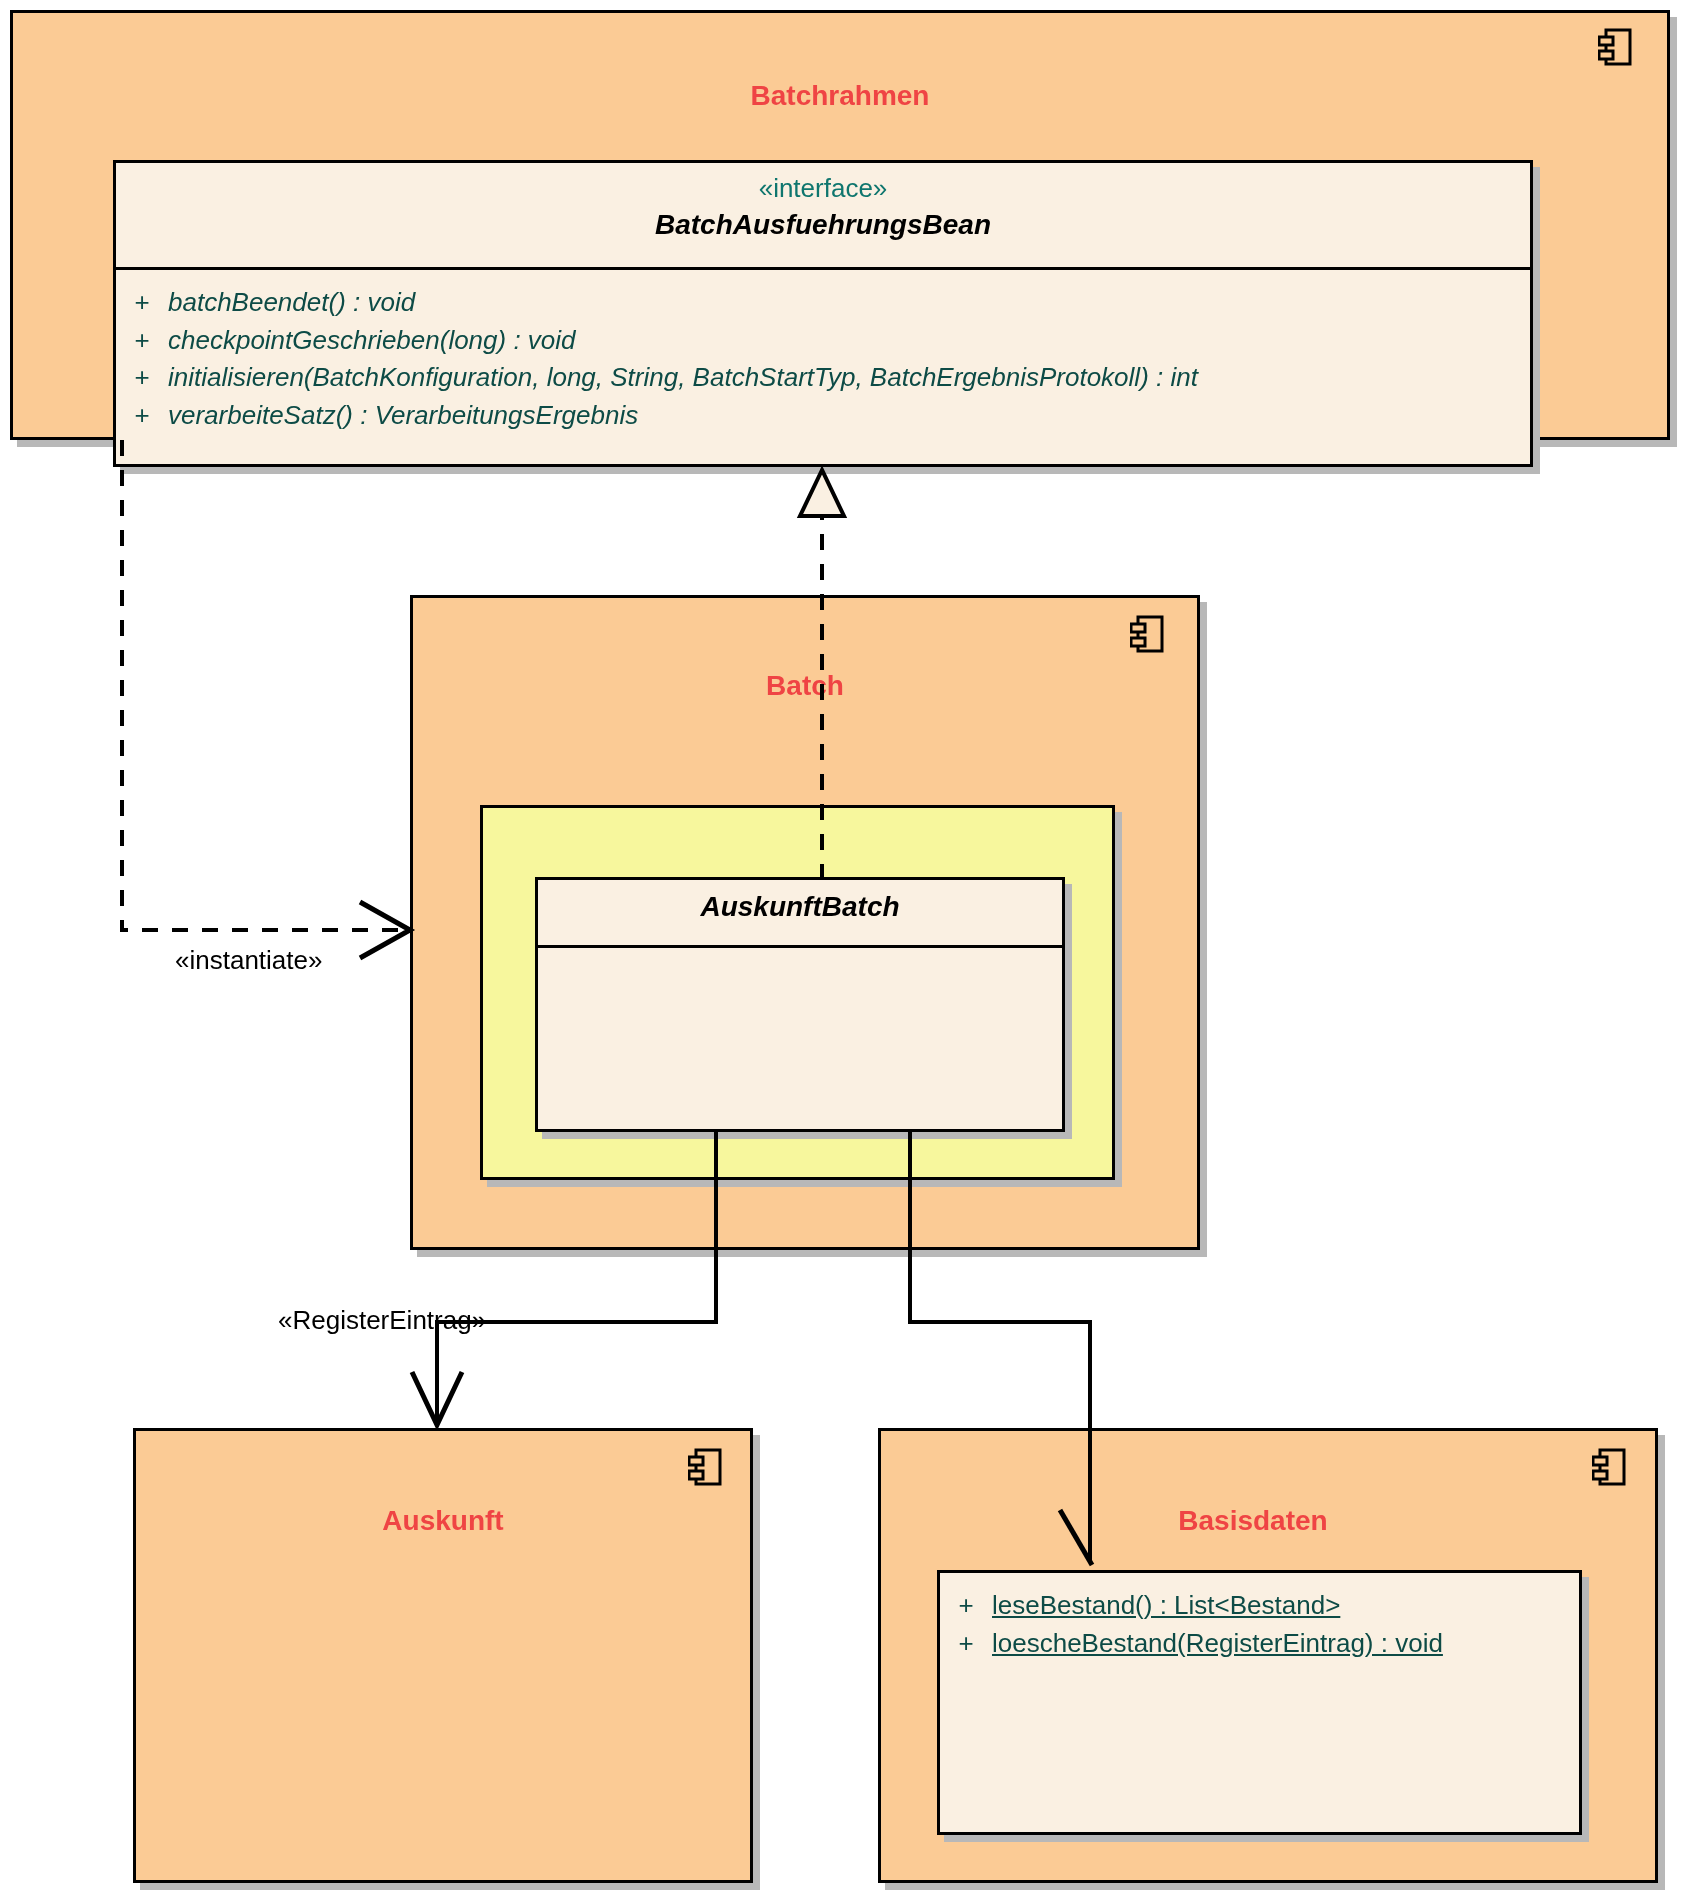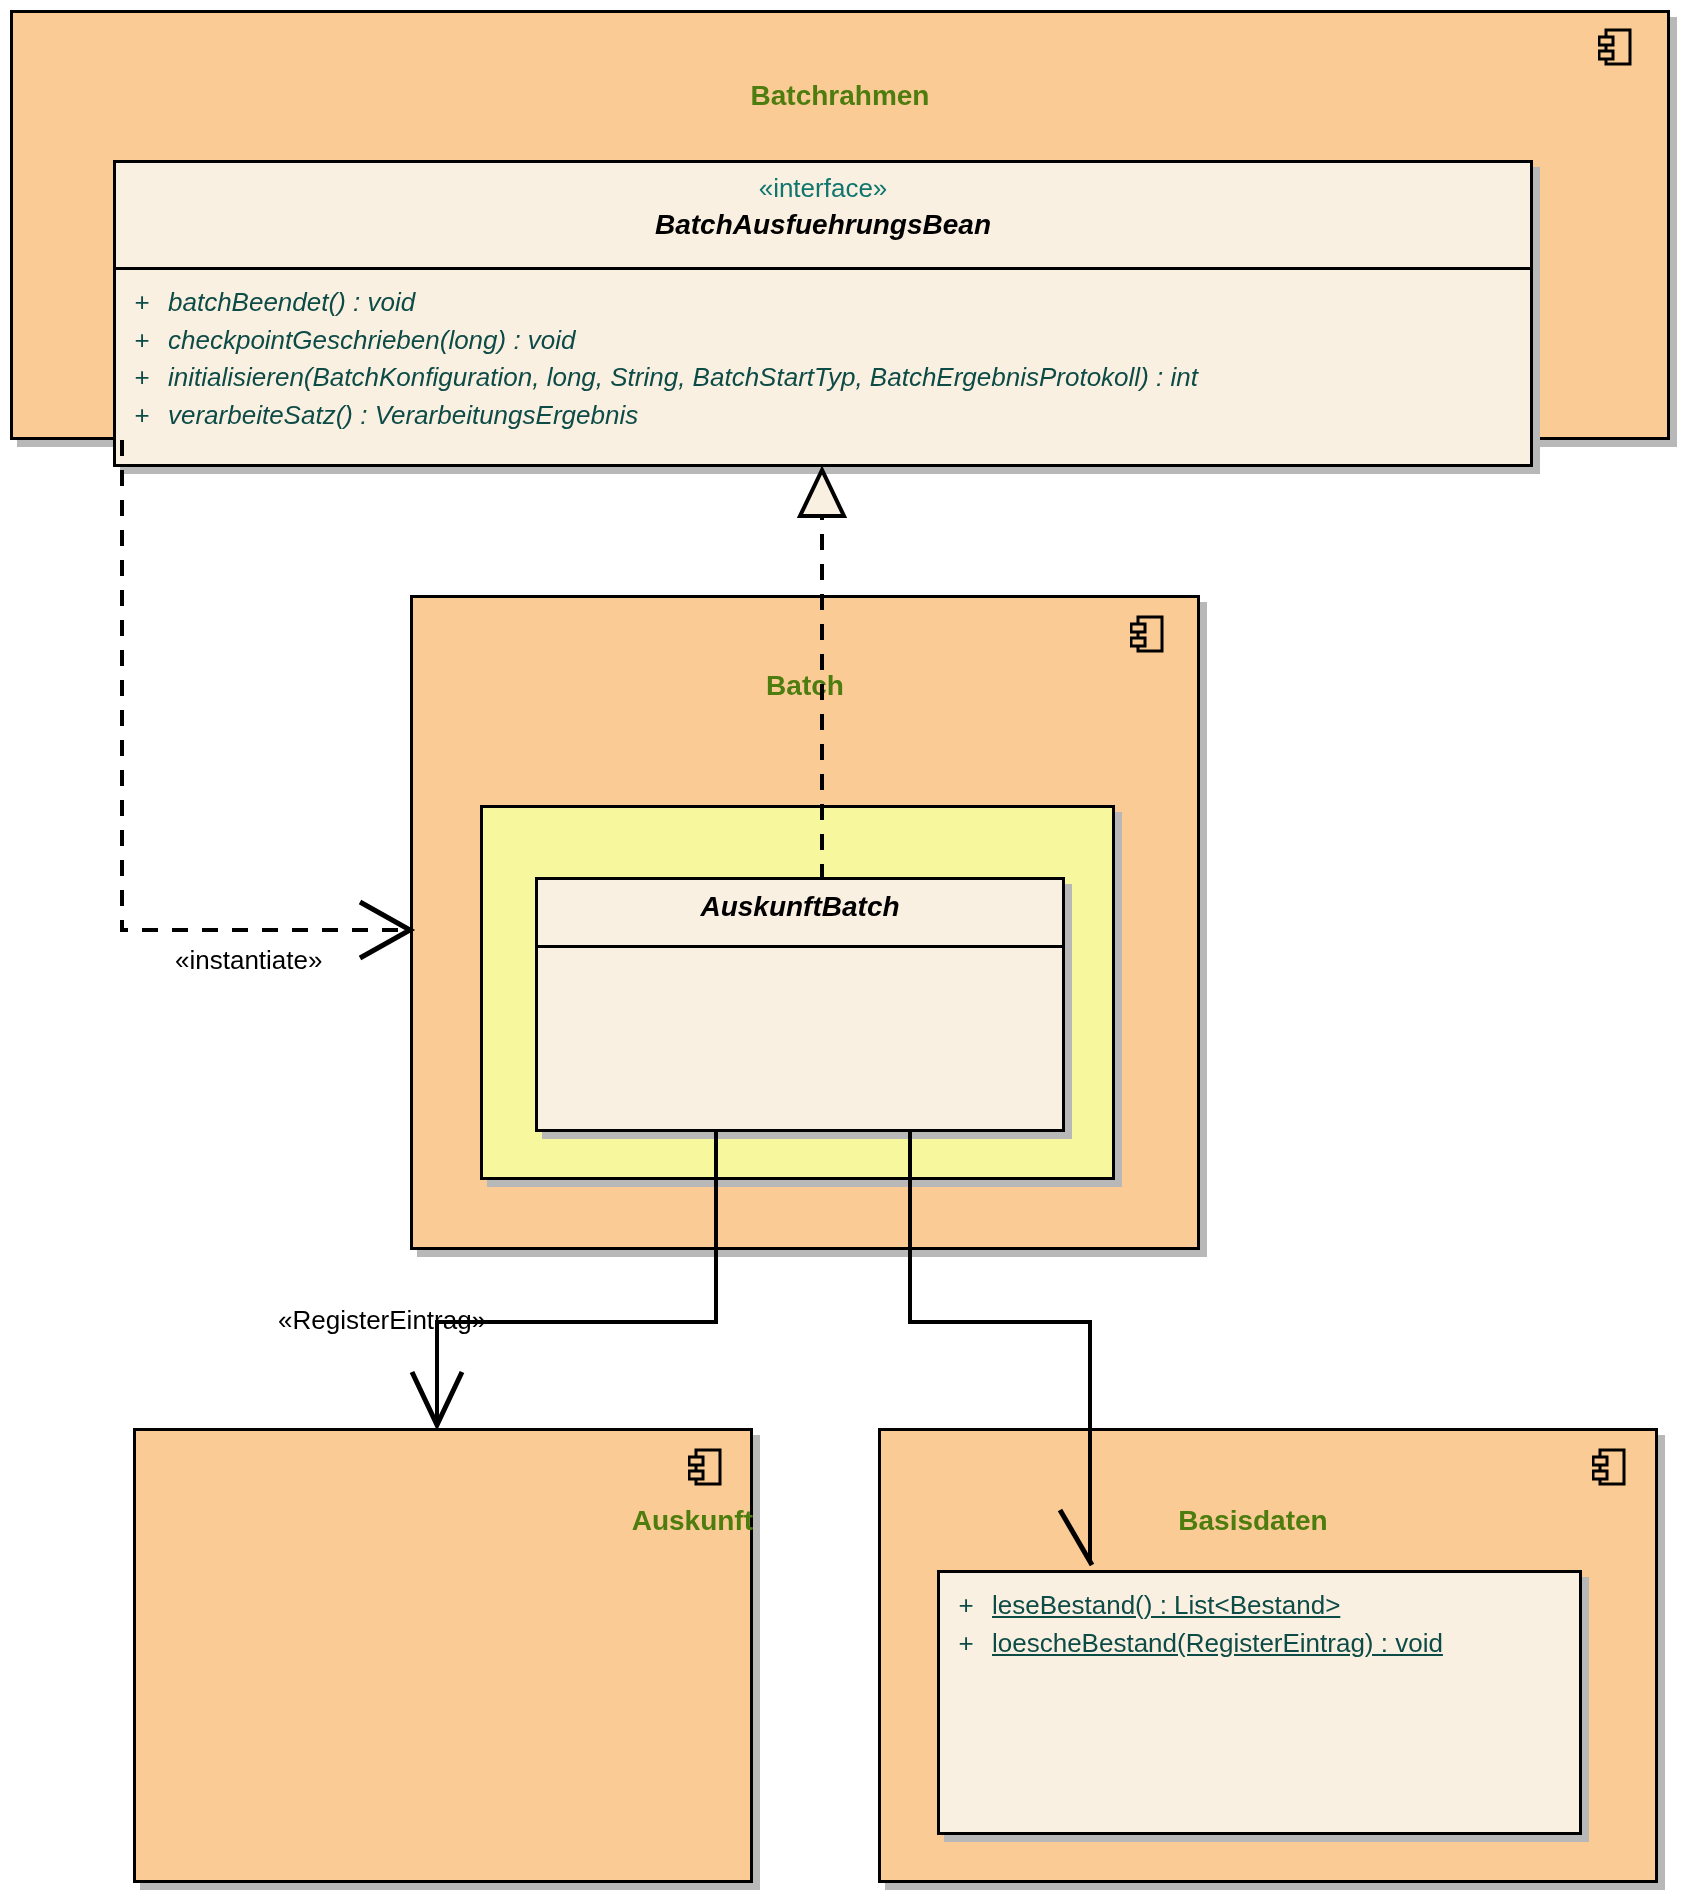--- a/index.html
+++ b/index.html
@@ -95,21 +95,21 @@
     color: #0d4b46;
   }
   .member-sig { }
   .member-sig.italic { font-style: italic; }
   .member-sig.underline { text-decoration: underline; }
 
   .component-title {
     position: absolute;
     font-size: 28px;
     font-weight: bold;
-    color: #4d7c0f;
+    color: #ef4444;
     text-align: center;
     white-space: nowrap;
   }
 
   
   .comp-icon {
     position: absolute;
     width: 34px;
     height: 40px;
     z-index: 8;
@@ -187,21 +187,21 @@
 
   <div class="classbox" style="left:535px; top:877px; width:530px; height:255px;">
     <div class="class-header" style="height:68px;">
       <div class="class-title">AuskunftBatch</div>
     </div>
     <div class="class-body"></div>
   </div>
 
   <div class="component" style="left:133px; top:1428px; width:620px; height:455px;">
   </div>
-  <div class="component-title" style="left:133px; top:1505px; width:620px;text-align:right;">Auskunft</div>
+  <div class="component-title" style="left:133px; top:1505px; width:620px;">Auskunft</div>
   <svg class="comp-icon" style="left:688px; top:1448px;" viewBox="0 0 34 40">
     <rect x="8" y="2" width="24" height="34" fill="none" stroke="#000" stroke-width="3"></rect>
     <rect x="1" y="9" width="14" height="8" fill="#fbcb95" stroke="#000" stroke-width="3"></rect>
     <rect x="1" y="23" width="14" height="8" fill="#fbcb95" stroke="#000" stroke-width="3"></rect>
   </svg>
 
   <div class="component" style="left:878px; top:1428px; width:780px; height:455px;">
   </div>
   <div class="component-title" style="left:878px; top:1505px; width:750px;">Basisdaten</div>
   <svg class="comp-icon" style="left:1592px; top:1448px;" viewBox="0 0 34 40">

